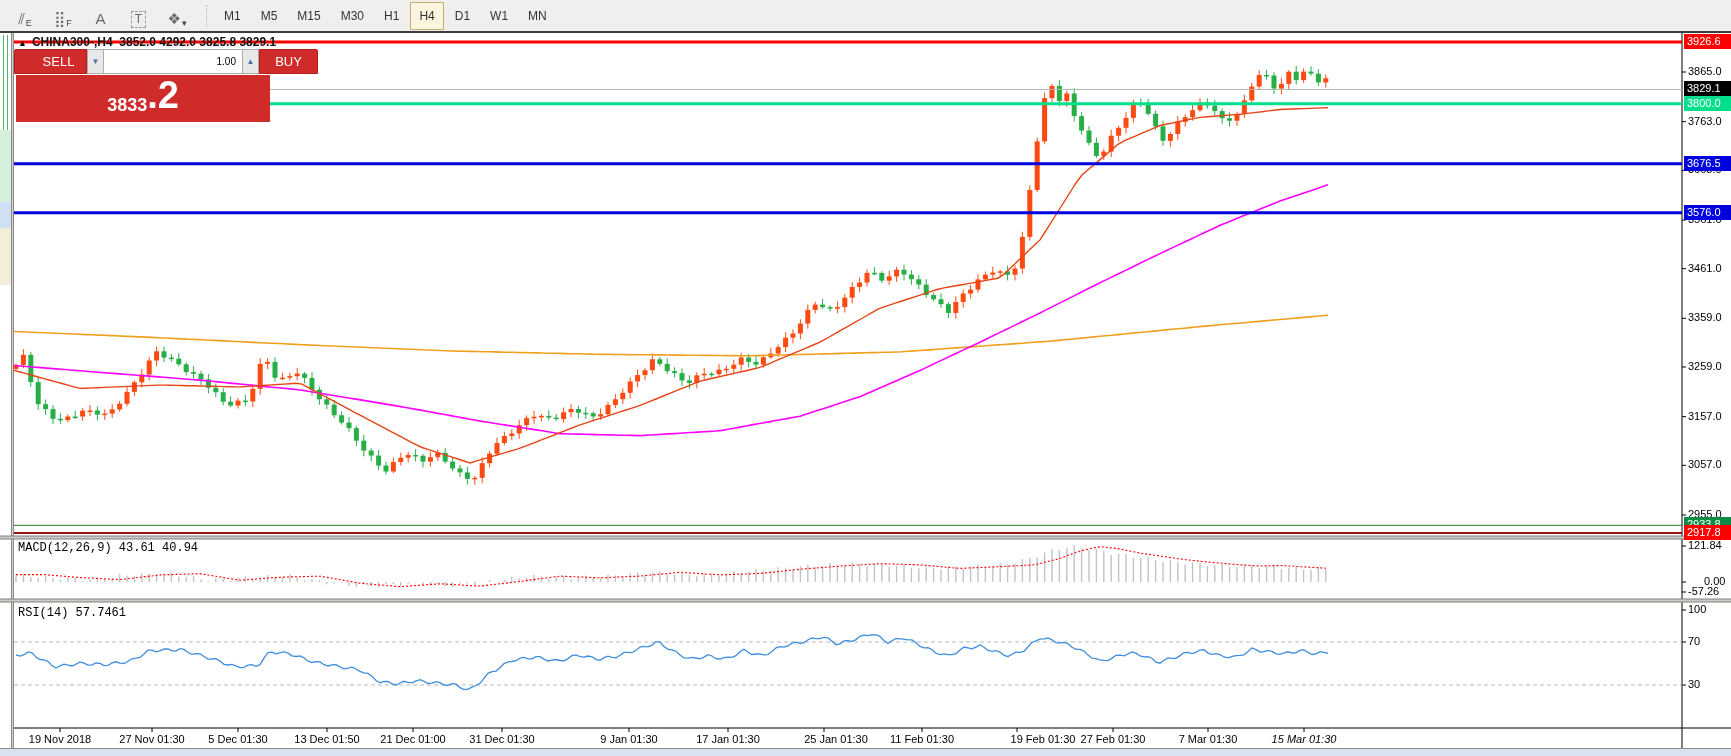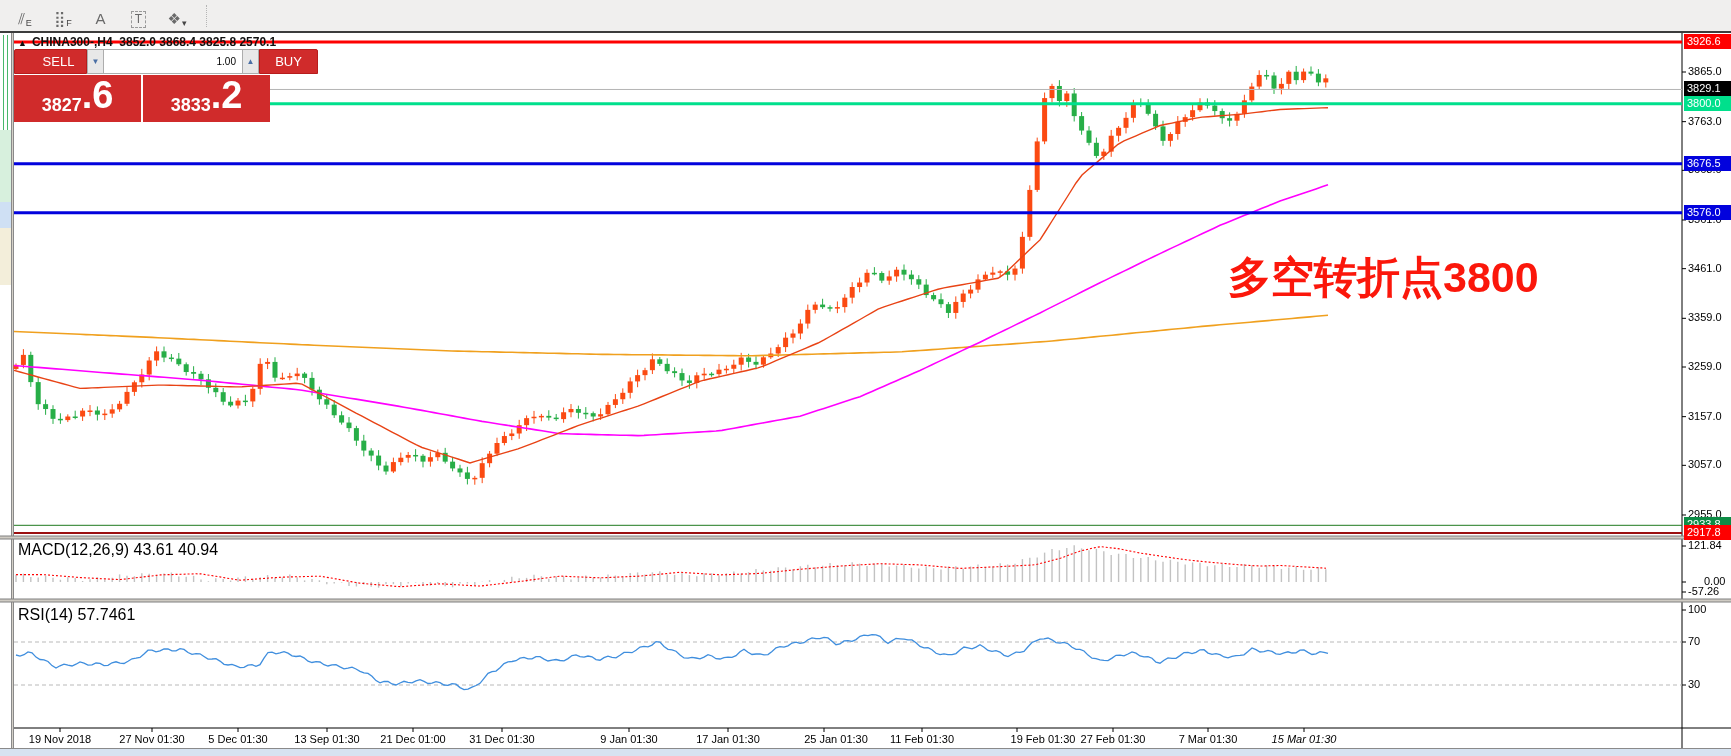--- a/index.html
+++ b/index.html
@@ -39,21 +39,21 @@
     font-size:8px;display:flex;align-items:center;justify-content:center;cursor:pointer;}
   #volume-input{flex:1 1 auto;border:1px solid #adadad;border-left:none;border-right:none;text-align:right;
     font-size:10px;padding:0 6px 0 0;color:#000;outline:none;font-family:"Liberation Sans",sans-serif;}
   #tp-row2{display:flex;height:47px;margin-top:1px;}
   .tp-price{flex:1 1 50%;background:#d02b2b;color:#fff;display:flex;align-items:baseline;justify-content:center;}
   .tp-price .int{font-size:18px;font-weight:bold;align-self:center;margin-top:14px;}
   .tp-price .dec{font-size:38px;font-weight:bold;line-height:40px;}
   #tp-gap{flex:0 0 2px;background:#fff;}
   #annotation{position:absolute;left:1228px;top:249px;z-index:11;font-size:43px;font-weight:bold;
     color:#fb170b;white-space:nowrap;letter-spacing:0px;}
-  .ind-label{position:absolute;z-index:10;font-size:16px;color:#000;}
+  .ind-label{position:absolute;z-index:10;font-size:12px;color:#000;font-family:Liberation Mono, monospace;}
   
   .ax-label{position:absolute;left:1688px;font-size:11px;color:#000;z-index:6;white-space:nowrap;}
   .ax-badge{position:absolute;left:1684px;width:46px;height:15px;line-height:15px;font-size:11px;
     color:#fff;z-index:8;padding-left:3px;white-space:nowrap;}
   .date-label{position:absolute;top:733px;font-size:11px;color:#000;z-index:6;transform:translateX(-50%);
     white-space:nowrap;}
   #price-axis-hit{position:absolute;left:1682px;top:32px;width:49px;height:696px;z-index:4;}
   #date-axis-hit{position:absolute;left:14px;top:728px;width:1668px;height:20px;z-index:4;}
   #status-bar{position:absolute;left:0;top:748px;width:1731px;height:8px;background:#d7e3f1;
     border-top:1px solid #8a8a8a;box-sizing:border-box;z-index:9;}
@@ -80,20 +80,31 @@
         <div class="tool-btn boxed">
           <span class="glyph">T</span>
           <span class="suffix"></span>
         </div>
         <div class="tool-btn">
           <span class="glyph">❖</span>
           <span class="suffix">▾</span>
         </div>
       </div>
     <div class="tool-sep"></div>
+    <div id="toolbar-timeframes" style="display:flex;align-items:center;">
+        <div class="tf-btn">M1</div>
+        <div class="tf-btn">M5</div>
+        <div class="tf-btn">M15</div>
+        <div class="tf-btn">M30</div>
+        <div class="tf-btn">H1</div>
+        <div class="tf-btn active">H4</div>
+        <div class="tf-btn">D1</div>
+        <div class="tf-btn">W1</div>
+        <div class="tf-btn">MN</div>
+      </div>
   </div>
 
   <div id="left-strip">
     <div class="strip-vline" style="left:3px;"></div>
     <div class="strip-vline" style="left:7px;"></div>
     <div class="strip-band" style="top:98px;height:72px;background:#d7f0dd;"></div>
     <div class="strip-band" style="top:170px;height:26px;background:#cfe0f4;"></div>
     <div class="strip-band" style="top:196px;height:57px;background:#f3eeda;"></div>
   </div>
   <div id="splitter"></div>
@@ -684,44 +695,39 @@
       <line x1="922" y1="728" x2="922" y2="732" stroke="#000" stroke-width="1"></line>
       <line x1="1017" y1="728" x2="1017" y2="732" stroke="#000" stroke-width="1"></line>
       <line x1="1113" y1="728" x2="1113" y2="732" stroke="#000" stroke-width="1"></line>
       <line x1="1208" y1="728" x2="1208" y2="732" stroke="#000" stroke-width="1"></line>
       <line x1="1304" y1="728" x2="1304" y2="732" stroke="#000" stroke-width="1"></line>
     </svg>
 
   <div id="price-axis-hit"></div>
   <div id="date-axis-hit"></div>
 
-  <div id="chart-header"><span class="arrow">▲</span><span>CHINA300-,H4</span><span>  </span><span>3852.0 3868.4 3825.8 2570.1</span></div>
+  <div id="chart-header"><span class="arrow">▲</span><span>CHINA300-,H4</span><span>  </span><span>3852.0 4292.0 3825.8 3829.1</span></div>
 
   <div id="trade-panel">
     <div id="tp-row1">
       <div id="sell-btn" class="tp-btn">SELL</div>
       <div class="spin-btn">▼</div>
       <input id="volume-input" value="1.00" style="">
       <div class="spin-btn">▲</div>
       <div id="buy-btn" class="tp-btn">BUY</div>
     </div>
     <div id="tp-row2">
-      <div class="tp-price">
-        <span class="int">3827</span>
-          <span class="dec">.6</span>
-      </div>
       <div id="tp-gap"></div>
       <div class="tp-price">
         <span class="int">3833</span>
           <span class="dec">.2</span>
       </div>
     </div>
   </div>
 
-  <div id="annotation">多空转折点3800</div>
 
   <div class="ind-label" style="left:18px;top:541px;">MACD(12,26,9) 43.61 40.94</div>
   <div class="ind-label" style="left:18px;top:606px;">RSI(14) 57.7461</div>
 
   <div id="labels-layer">
       <div class="ax-label" style="top: 65px;">3865.0</div>
       <div class="ax-label" style="top: 114.654px;">3763.0</div>
       <div class="ax-label" style="top: 163.334px;">3663.0</div>
       <div class="ax-label" style="top: 212.987px;">3561.0</div>
       <div class="ax-label" style="top: 261.667px;">3461.0</div>
@@ -739,21 +745,21 @@
       <div class="ax-badge" style="top: 525.097px; background: rgb(254, 0, 0);">2917.8</div>
       <div class="ax-label" style="top: 539px;">121.84</div>
       <div class="ax-label" style="top: 575px; padding-left: 16px;">0.00</div>
       <div class="ax-label" style="top: 585px;">-57.26</div>
       <div class="ax-label" style="top: 603px;">100</div>
       <div class="ax-label" style="top: 635px;">70</div>
       <div class="ax-label" style="top: 678px;">30</div>
       <div class="date-label" style="left: 60px;">19 Nov 2018</div>
       <div class="date-label" style="left: 152px;">27 Nov 01:30</div>
       <div class="date-label" style="left: 238px;">5 Dec 01:30</div>
-      <div class="date-label" style="left: 327px;">13 Sep 01:30</div>
+      <div class="date-label" style="left: 327px;">13 Dec 01:50</div>
       <div class="date-label" style="left: 413px;">21 Dec 01:00</div>
       <div class="date-label" style="left: 502px;">31 Dec 01:30</div>
       <div class="date-label" style="left: 629px;">9 Jan 01:30</div>
       <div class="date-label" style="left: 728px;">17 Jan 01:30</div>
       <div class="date-label" style="left: 824px; margin-left: 12px;">25 Jan 01:30</div>
       <div class="date-label" style="left: 922px;">11 Feb 01:30</div>
       <div class="date-label" style="left: 1043px;">19 Feb 01:30</div>
       <div class="date-label" style="left: 1113px;">27 Feb 01:30</div>
       <div class="date-label" style="left: 1208px;">7 Mar 01:30</div>
       <div class="date-label" style="left: 1304px; font-style: italic;">15 Mar 01:30</div>

